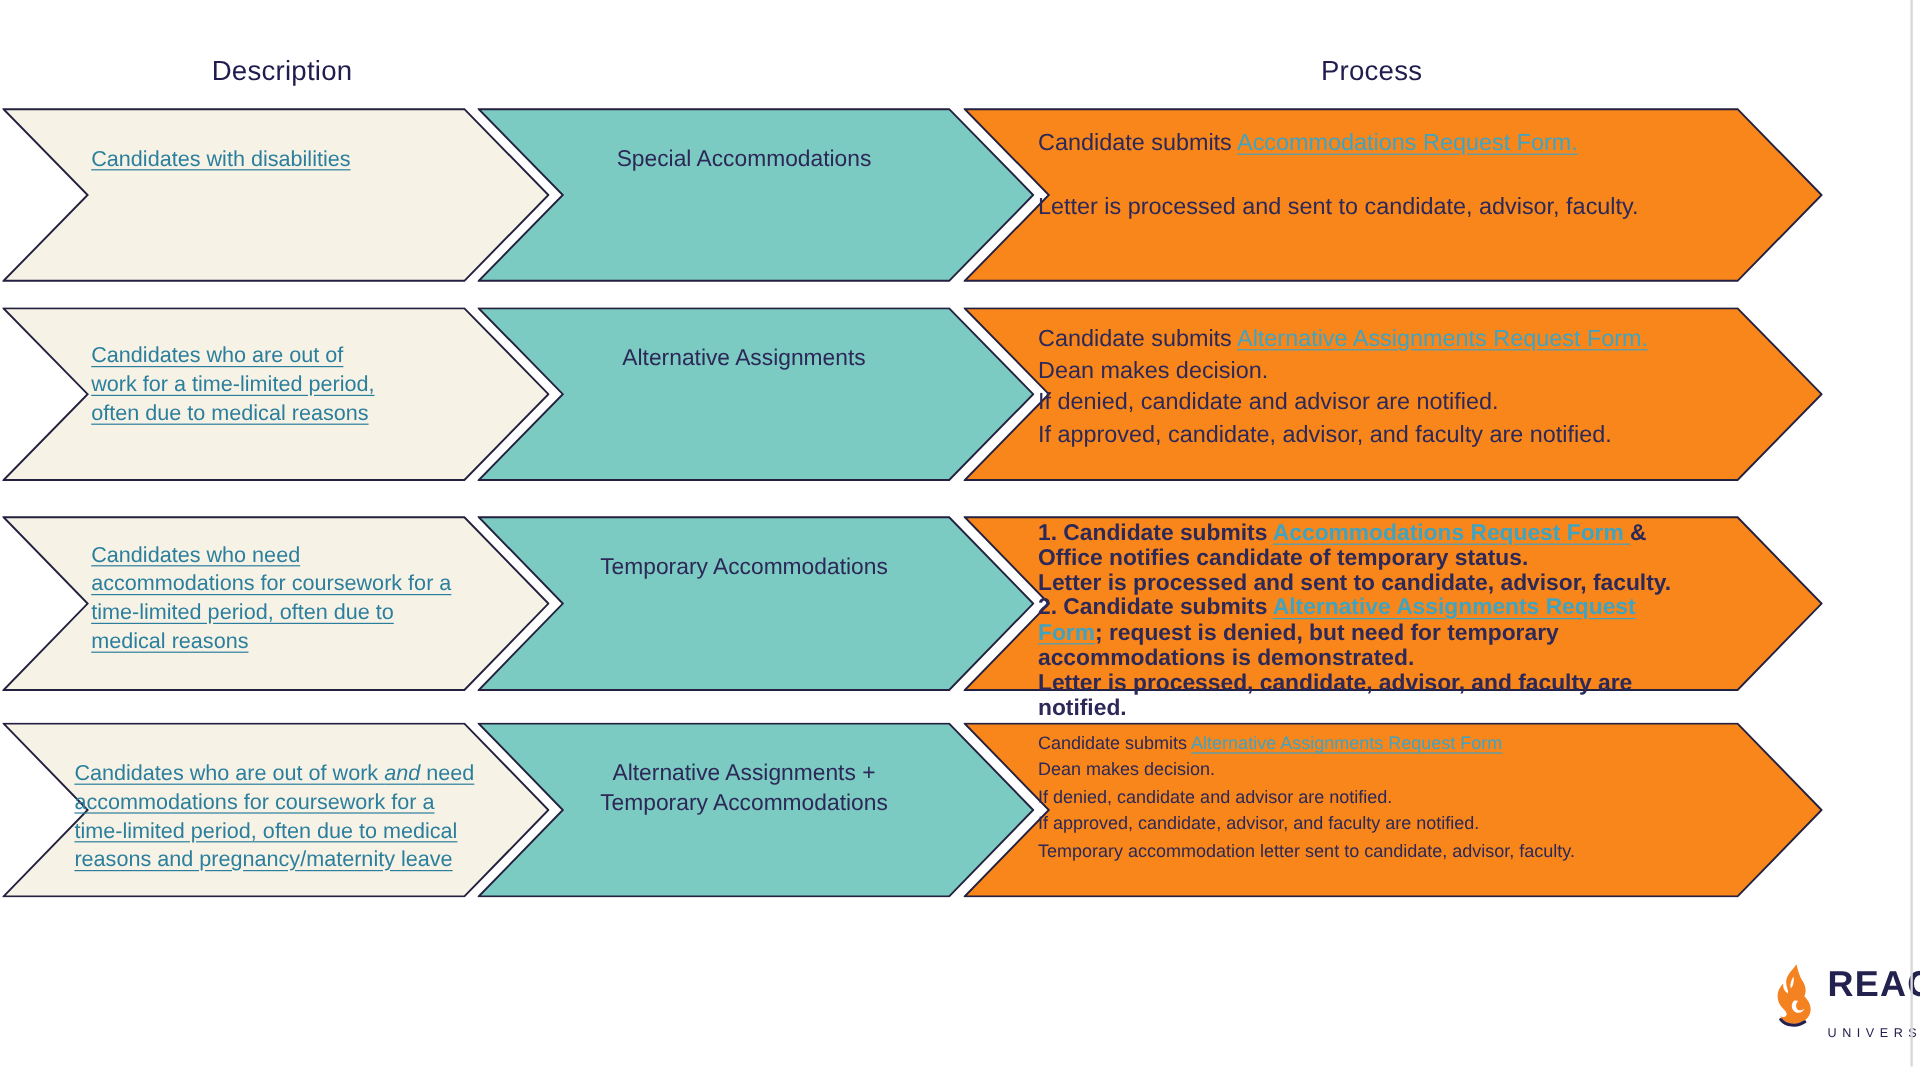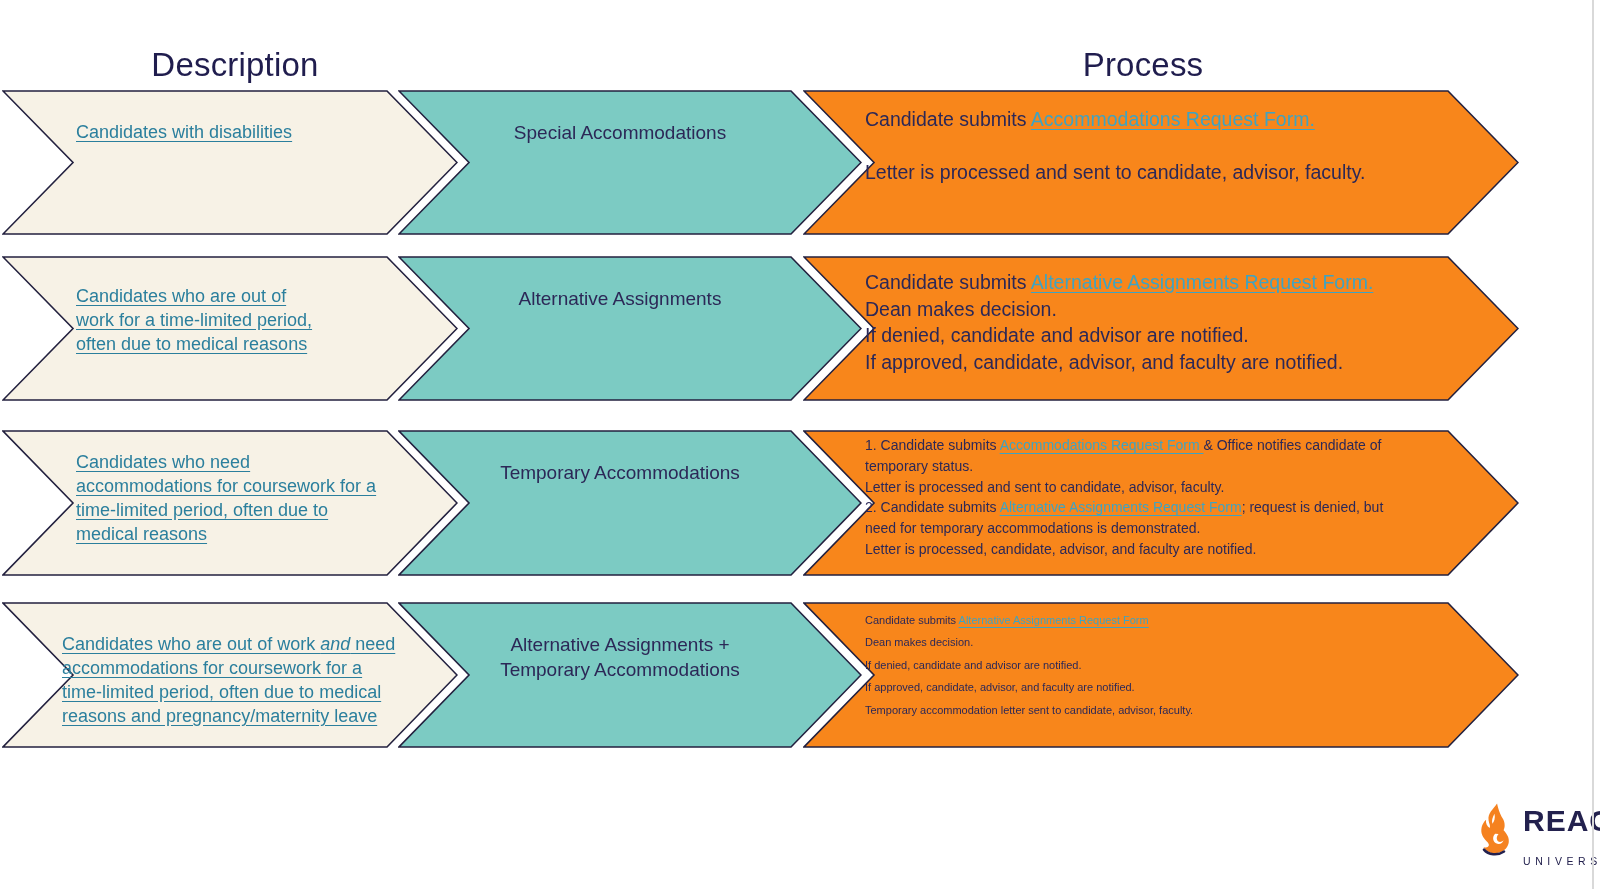--- a/index.html
+++ b/index.html
@@ -2,21 +2,21 @@
 <html style="--cream: #F7F2E6; --teal: #7CCBC3; --orange: #F8861B; --outline: #23213F; --ink: #2C2857; --headerInk: #201D4E; --linkOnCream: #2B7F9D; --linkOnOrange: #3FA3C2; --logoNavy: #23214E; --flameOrange: #F58220; --edgeGray: #D9D9D9;"><head>
 <meta charset="utf-8">
 <style>
   html,body{margin:0;padding:0;background:#fff;}
   .canvas{
     position:relative;width:1600px;height:889px;background:#fff;overflow:hidden;
     font-family:"Liberation Sans", sans-serif;
   }
   .edge-line{position:absolute;left:1592px;top:0;width:2px;height:889px;background:var(--edgeGray,#d9d9d9);}
   
-  .col-header{position:absolute;top:46px;height:38px;font-size:33px;color:var(--headerInk,#201d4e);
+  .col-header{position:absolute;top:46px;height:38px;font-size:23px;color:var(--headerInk,#201d4e);
     text-align:center;letter-spacing:.2px;}
   .hdr-description{left:0;width:470px;}
   .hdr-type{left:398px;width:444px;}
   .hdr-process{left:803px;width:680px;}
   
   .row{position:absolute;left:0;width:1600px;}
   .row1{top:90px;height:145px;}
   .row2{top:256px;height:145px;}
   .row3{top:430px;height:146px;}
   .row4{top:602px;height:146px;}
@@ -39,22 +39,22 @@
   .desc-link{cursor:pointer;}
   .ital{font-style:italic;}
   
   .type-text{padding:30px 90px 0 70px;text-align:center;font-size:19px;line-height:25px;
     color:var(--ink,#2c2857);}
   
   .proc-text{padding:16px 90px 0 62px;color:var(--ink,#2c2857);font-size:19.5px;line-height:26px;}
   .proc-text p{margin:0;}
   .row1 .proc-text p.gap{margin-top:27px;}
   .row2 .proc-text{padding-top:13px;line-height:26.5px;}
-  .row3 .proc-text{padding-top:5px;padding-right:105px;font-size:14px;line-height:20.8px;}
-  .row4 .proc-text{padding-top:7px;padding-right:185px;font-size:11px;line-height:22.4px;}
+  .row3 .proc-text{padding-top:5px;padding-right:105px;font-size:19px;line-height:20.8px;font-weight:bold;}
+  .row4 .proc-text{padding-top:7px;padding-right:185px;font-size:15px;line-height:22.4px;}
   .lnk{color:var(--linkOnOrange,#3fa3c2);text-decoration:underline;text-underline-offset:3px;cursor:pointer;}
   
   .logo{position:absolute;left:1477px;top:800px;display:flex;align-items:flex-start;}
   .logo-flame{width:38px;height:56px;margin-top:2px;}
   .logo-textcol{margin-left:8px;padding-top:6px;}
   .logo-brand{font-size:30px;font-weight:700;color:var(--logoNavy,#23214e);letter-spacing:1px;line-height:30px;}
   .logo-sub{font-size:10.5px;color:var(--logoNavy,#23214e);letter-spacing:4.6px;margin-top:19px;}
 </style>
 </head>
 <body>

